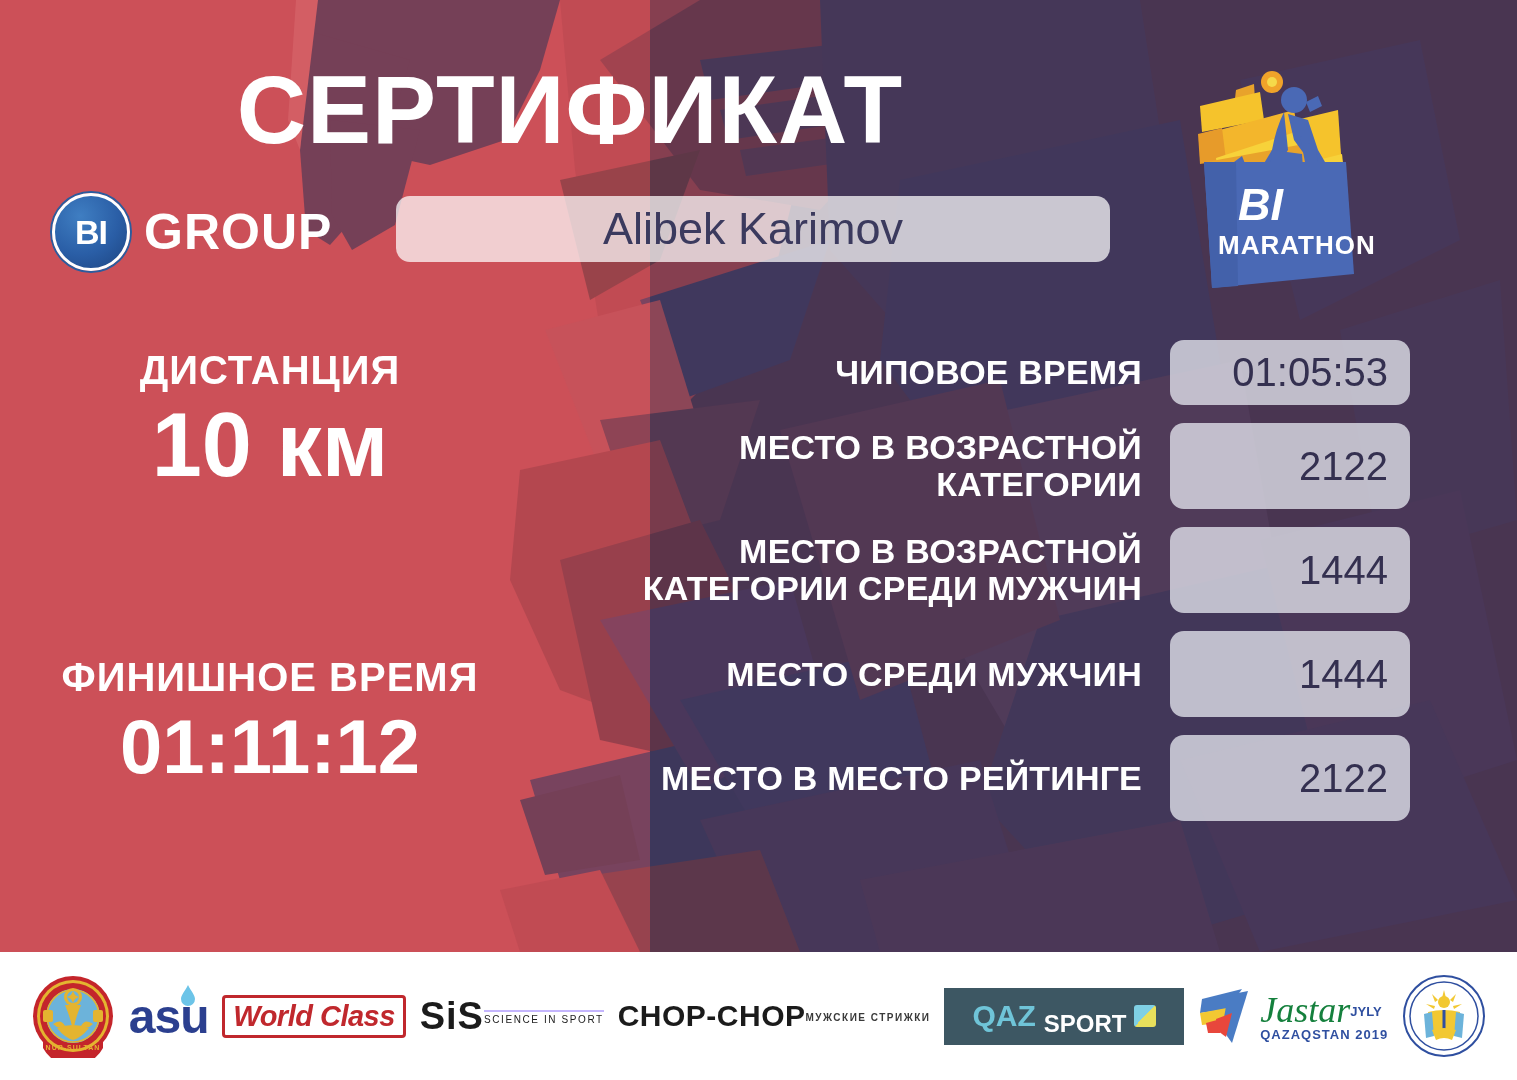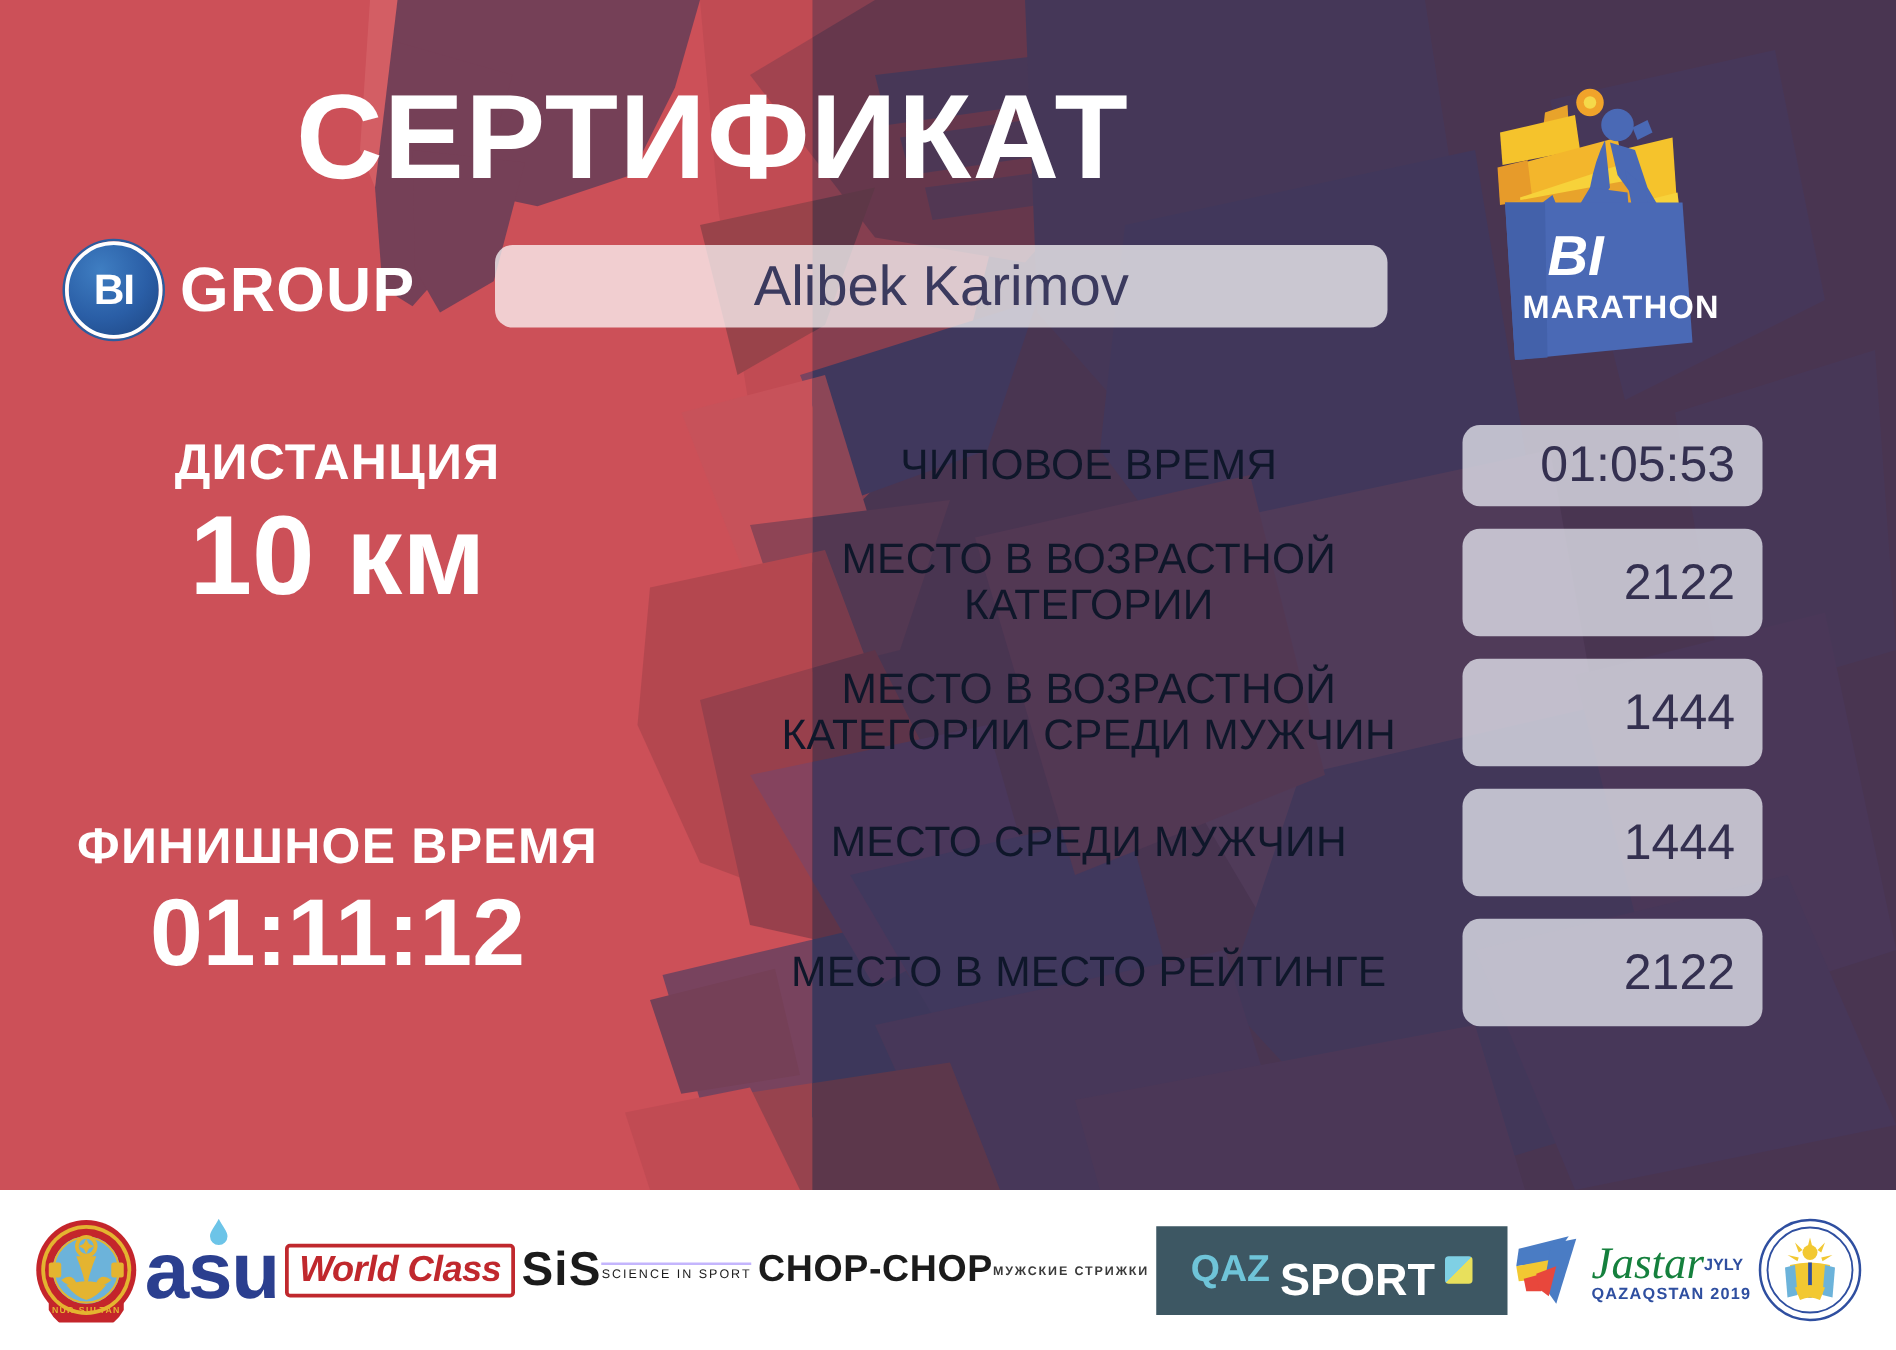--- a/index.html
+++ b/index.html
@@ -64,22 +64,22 @@
   .left-value{font-size:86px;font-weight:bold;line-height:1.05;letter-spacing:0px;}
   #dist-block{top:348px;}
   #dist-block .left-value{font-size:90px;margin-top:6px;}
   #fin-block{top:655px;}
   #fin-block .left-value{font-size:76px;margin-top:8px;}
 
   
   .rows{position:absolute;left:600px;top:340px;width:810px;}
   .row{display:flex;align-items:center;justify-content:flex-end;gap:28px;margin-bottom:18px;}
   .row-label{
-    flex:1;text-align:center;color:#0f172a;
-    font-size:34px;font-weight:normal;line-height:1.08;letter-spacing:0.2px;
+    flex:1;text-align:right;color:#ffffff;
+    font-size:34px;font-weight:bold;line-height:1.08;letter-spacing:0.2px;
   }
   .row-value{
     width:240px;min-height:64px;box-sizing:border-box;
     background:rgba(222,224,233,0.80);
     border-radius:14px;
     display:flex;align-items:center;justify-content:flex-end;
     padding:10px 22px;
     color:#343050;font-size:40px;font-weight:normal;
   }
   .row.tall .row-value{min-height:86px;}
@@ -97,28 +97,28 @@
   .sp-sis .sis-main{font-size:38px;font-weight:bold;color:#1b1b1b;letter-spacing:1px;line-height:0.95;}
   .sp-sis .sis-sub{font-size:10px;font-weight:normal;color:#1b1b1b;letter-spacing:1.6px;border-top:2px solid #c4b5fd;margin-top:2px;padding-top:2px;}
   .sp-chop{text-align:center;font-family:"Liberation Sans",sans-serif;}
   .sp-chop .chop-main{font-size:30px;font-weight:bold;color:#1b1b1b;letter-spacing:0.5px;}
   .sp-chop .chop-sub{font-size:10px;font-weight:bold;color:#3a3a3a;letter-spacing:1.5px;margin-top:3px;}
   .sp-qaz{
     background:#3d5763;padding:7px 28px;display:flex;align-items:center;gap:8px;
     font-family:"Liberation Sans",sans-serif;
   }
   .sp-qaz .q1{color:#6fc4d8;font-size:30px;font-weight:bold;letter-spacing:0px;}
-  .sp-qaz .q2{color:#ffffff;font-size:36px;font-weight:bold;letter-spacing:0px;margin-top:15px;}
+  .sp-qaz .q2{color:#ffffff;font-size:24px;font-weight:bold;letter-spacing:0px;margin-top:15px;}
   .sp-qaz .qbox{width:22px;height:22px;border-radius:3px;background:linear-gradient(135deg,#7fd0e4 50%,#e8e05c 50%);}
   .sp-jastar{display:flex;align-items:center;gap:6px;}
   .sp-jastar .jwrap{line-height:1;font-family:"Liberation Serif",serif;}
   .sp-jastar .jmain{font-size:36px;font-style:italic;color:#15803d;font-weight:normal;}
   .sp-jastar .jsup{font-size:13px;color:#2f4fa0;font-weight:bold;font-family:"Liberation Sans",sans-serif;vertical-align:super;}
   .sp-jastar .jsub{font-size:13px;color:#2f4fa0;font-weight:bold;letter-spacing:1px;font-family:"Liberation Sans",sans-serif;}
-  .sp-asu{color:#2b3f8f;font-size:64px;font-weight:bold;letter-spacing:-1px;font-family:"Liberation Sans",sans-serif;}
+  .sp-asu{color:#2b3f8f;font-size:48px;font-weight:bold;letter-spacing:-1px;font-family:"Liberation Sans",sans-serif;}
 </style>
 </head>
 <body>
 
 <div class="cert">
 
   <div class="bg-left"></div>
   <div class="bg-right"></div>
 
   <svg class="art" viewBox="0 0 1517 952" preserveAspectRatio="none">

